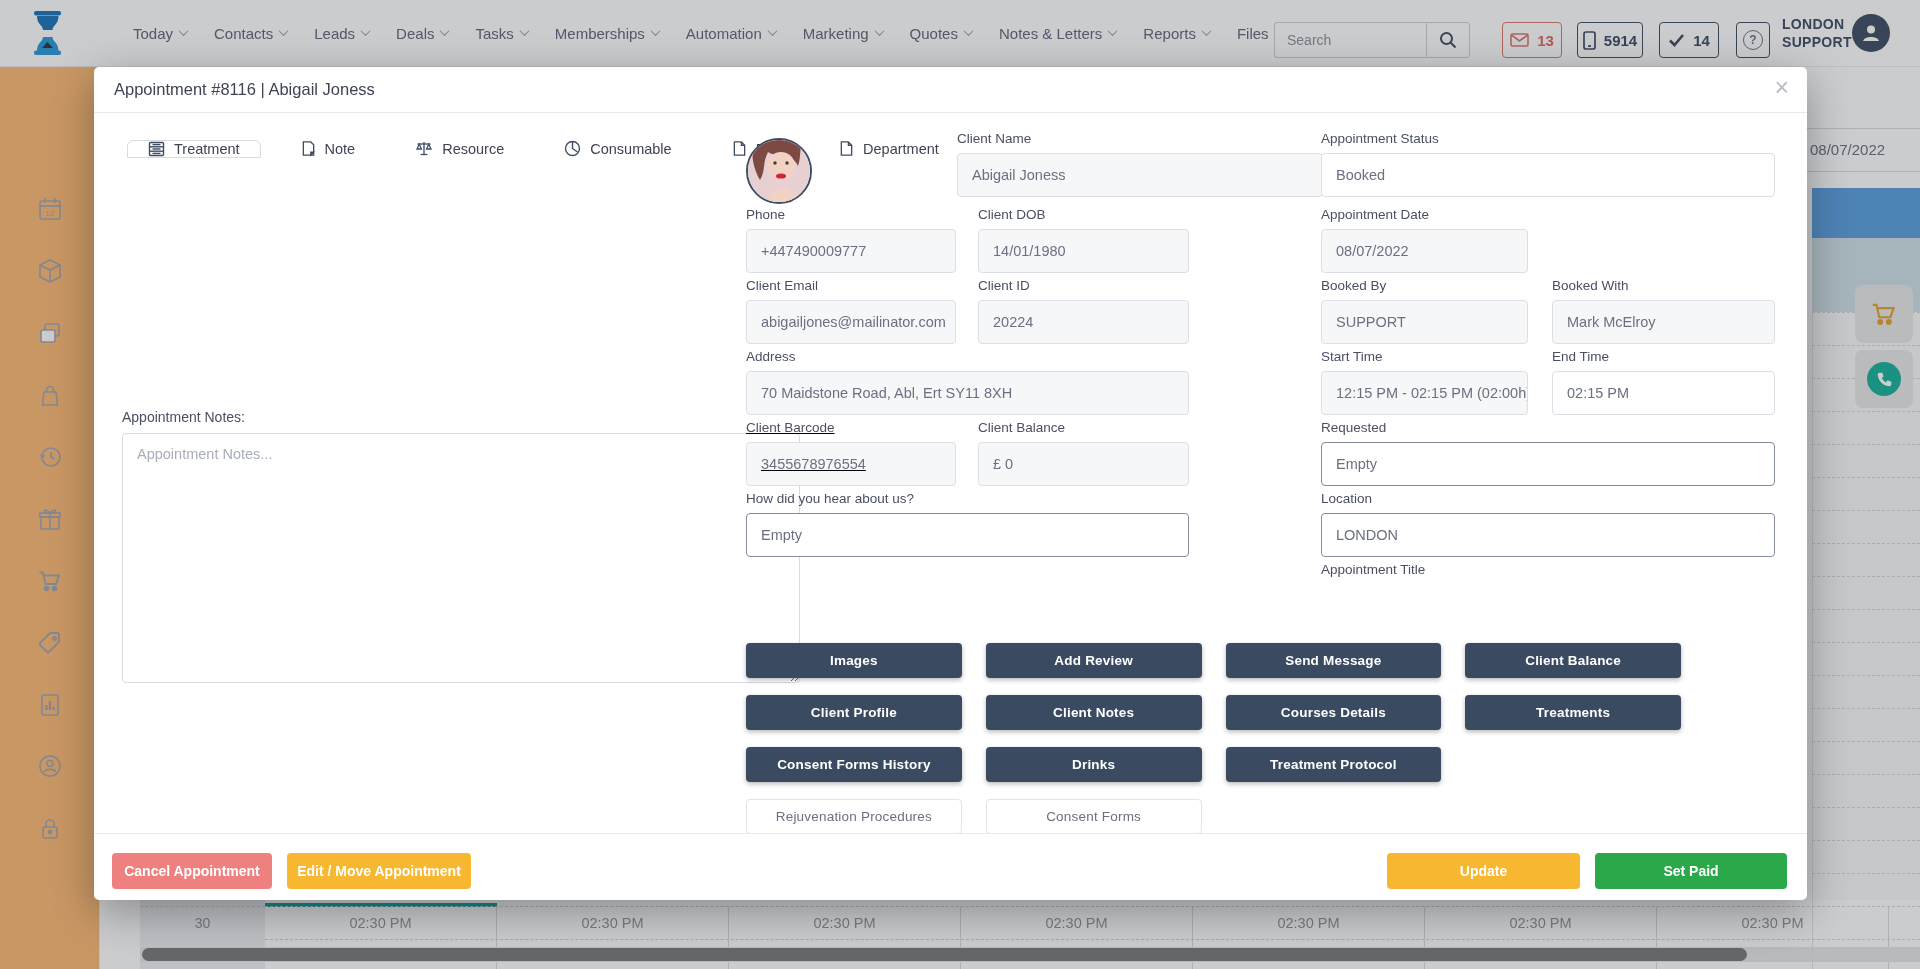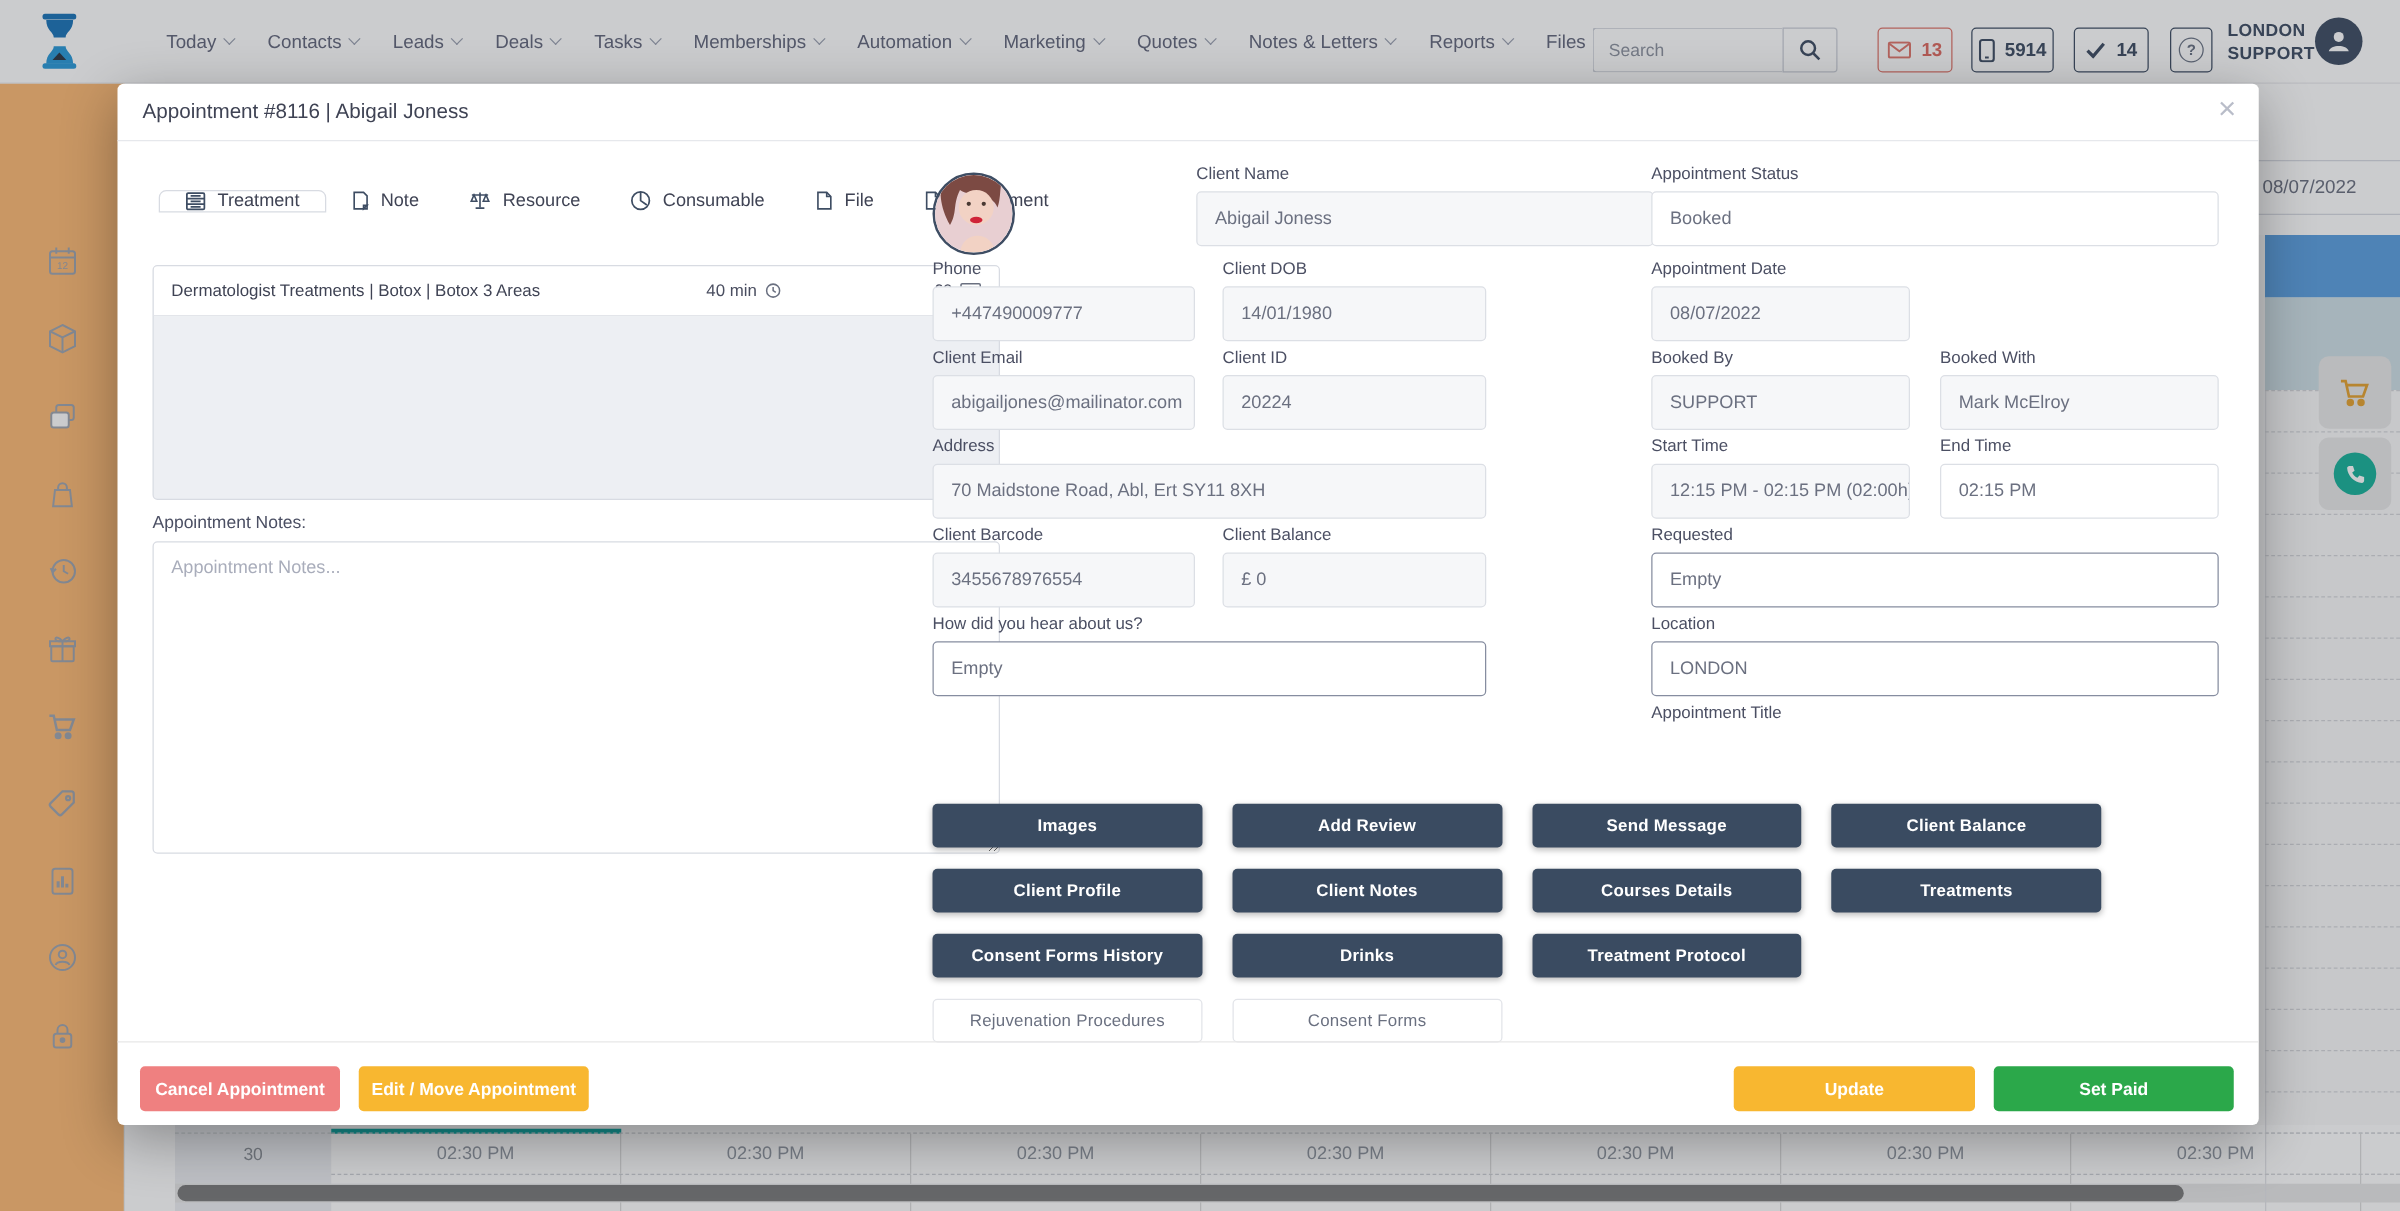--- a/index.html
+++ b/index.html
@@ -54,21 +54,21 @@
 
   
   .overlay{position:absolute;inset:0;background:rgba(38,40,50,.24);z-index:40;}
 
   
   .modal{position:absolute;left:94px;top:67px;width:1713px;height:833px;background:#fff;border-radius:5px;box-shadow:0 12px 44px rgba(0,0,0,.32);z-index:50;}
   .modal-header{position:absolute;left:0;top:0;right:0;height:46px;border-bottom:1px solid #e6e8ec;}
   .modal-title{position:absolute;left:20px;top:13px;font-size:16.5px;color:#3f4354;font-weight:500;}
   .modal-close{position:absolute;right:18px;top:8px;font-size:25px;color:#b9bdc9;cursor:pointer;line-height:1;}
   
-  .tabs{position:absolute;left:33px;top:73px;display:flex;align-items:center;height:41px;}
+  .tabs{position:absolute;left:33px;top:73px;display:flex;align-items:flex-start;height:41px;gap:20px;}
   .tab{display:flex;align-items:center;gap:9px;padding:0 20px;font-size:14.5px;color:#3f4354;cursor:pointer;white-space:nowrap;}
   .tab.active{border:1px solid #d8dbe2;border-radius:6px 6px 0 0;background:#fff;}
   
   .treat-panel{position:absolute;left:28px;top:145px;width:678px;height:188px;border:1px solid #d8dbe2;border-radius:4px;background:#edeff3;overflow:hidden;}
   .treat-row{height:40px;background:#fff;border-bottom:1px solid #e3e5ea;display:flex;align-items:center;padding:0 14px;font-size:13.5px;color:#3f4354;cursor:pointer;}
   .t-name{flex:1;}
   .t-dur{width:150px;display:flex;align-items:center;gap:6px;color:#4a4e60;}
   .t-price{width:70px;display:flex;align-items:center;justify-content:flex-end;gap:6px;color:#4a4e60;}
   .notes-label{position:absolute;left:28px;top:342px;font-size:14px;color:#4b4f63;}
   .notes-area{position:absolute;left:28px;top:366px;width:678px;height:250px;border:1px solid #d8dbe2;border-radius:4px;padding:12px 14px;font-size:14.5px;color:#555;resize:both;outline:none;}
@@ -419,39 +419,20 @@
       </div>
       <div class="tab">
         <svg width="15" height="17" viewBox="0 0 16 17" fill="none" stroke="#3e4d63" stroke-width="1.4">
           <path d="M2.5 1.5 h7.5 l3.5 3.5 V15.5 h-11 Z"></path>
             <path d="M10 1.5 V5 h3.5"></path>
         </svg>
         <span>Department</span>
       </div>
     </div>
 
-    <div class="treat-panel">
-      <div class="treat-row">
-        <span class="t-name">Dermatologist Treatments | Botox | Botox 3 Areas</span>
-        <span class="t-dur">
-          <span>40 min</span>
-          <svg width="13" height="13" viewBox="0 0 14 14" fill="none" stroke="#6a7080" stroke-width="1.3">
-            <circle cx="7" cy="7" r="5.6"></circle>
-              <path d="M7 3.8 V7 L9.3 8.5"></path>
-          </svg>
-        </span>
-        <span class="t-price">
-          <span>£0</span>
-          <svg width="17" height="13" viewBox="0 0 17 13" fill="none" stroke="#6a7080" stroke-width="1.2">
-            <rect x="0.8" y="1" width="15.4" height="11" rx="1"></rect>
-              <circle cx="8.5" cy="6.5" r="2.6"></circle>
-          </svg>
-        </span>
-      </div>
-    </div>
 
     <div class="notes-label">Appointment Notes:</div>
     <textarea class="notes-area" placeholder="Appointment Notes..." style=""></textarea>
 
     <div class="m-avatar">
       <svg width="62" height="62" viewBox="0 0 62 62">
         <rect width="62" height="62" fill="#e8cfd2"></rect>
         <path d="M8 0 H58 C50 4 54 16 50 26 C46 14 28 18 20 12 C14 24 18 30 12 40 C4 26 2 10 8 0 Z" fill="#7c4a43"></path>
         <circle cx="33" cy="26" r="14" fill="#f2d2c4"></circle>
         <path d="M20 62 C22 44 46 44 48 62 Z" fill="#f2d2c4"></path>
@@ -478,21 +459,21 @@
       <div class="inp ro">abigailjones@mailinator.com</div>
     </div>
     <div class="fld" style="left:884px;top:211px;width:211px;">
       <label>Client ID</label>
       <div class="inp ro">20224</div>
     </div>
     <div class="fld" style="left:652px;top:282px;width:443px;">
       <label>Address</label>
       <div class="inp ro">70  Maidstone Road, Abl, Ert SY11 8XH</div>
     </div>
-    <div class="fld" style="left:652px;top:353px;width:210px;">
+    <div class="fld" style="left:652px;top:353px;width:210px;text-decoration:underline;">
       <label>Client Barcode</label>
       <div class="inp ro">3455678976554</div>
     </div>
     <div class="fld" style="left:884px;top:353px;width:211px;">
       <label>Client Balance</label>
       <div class="inp ro">£ 0</div>
     </div>
     <div class="fld" style="left:652px;top:424px;width:443px;">
       <label>How did you hear about us?</label>
       <div class="inp sel">Empty</div>

